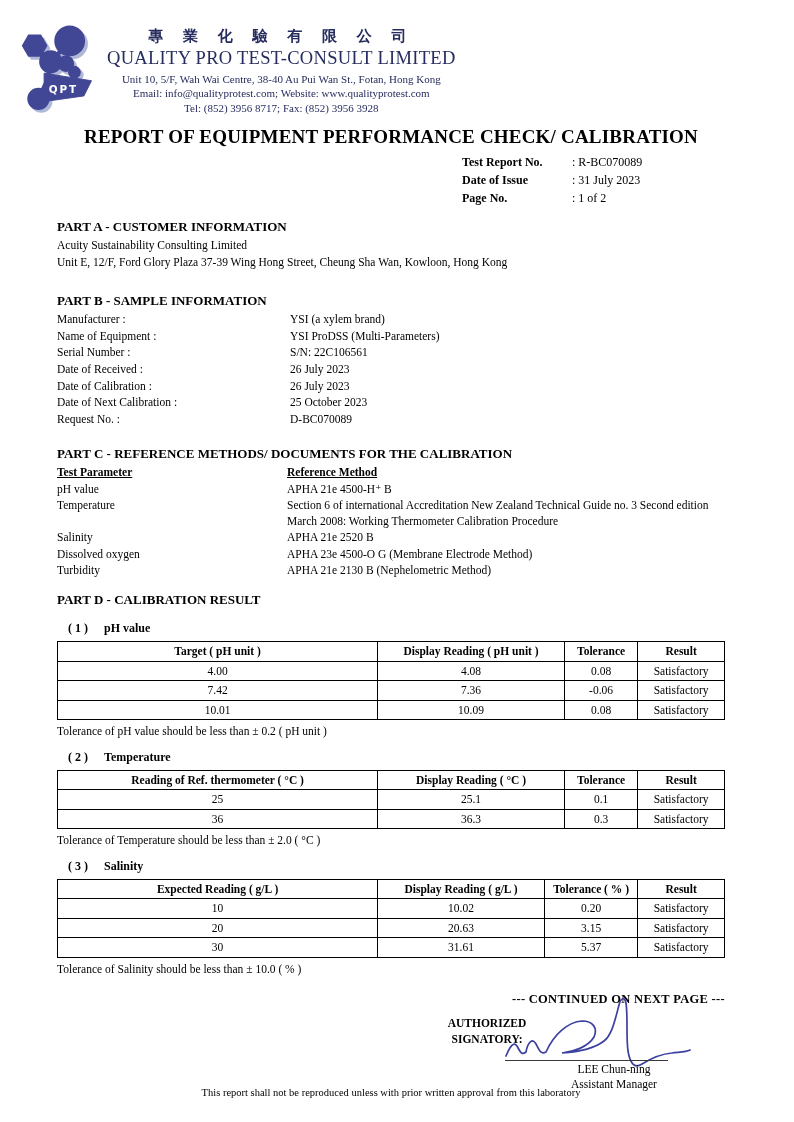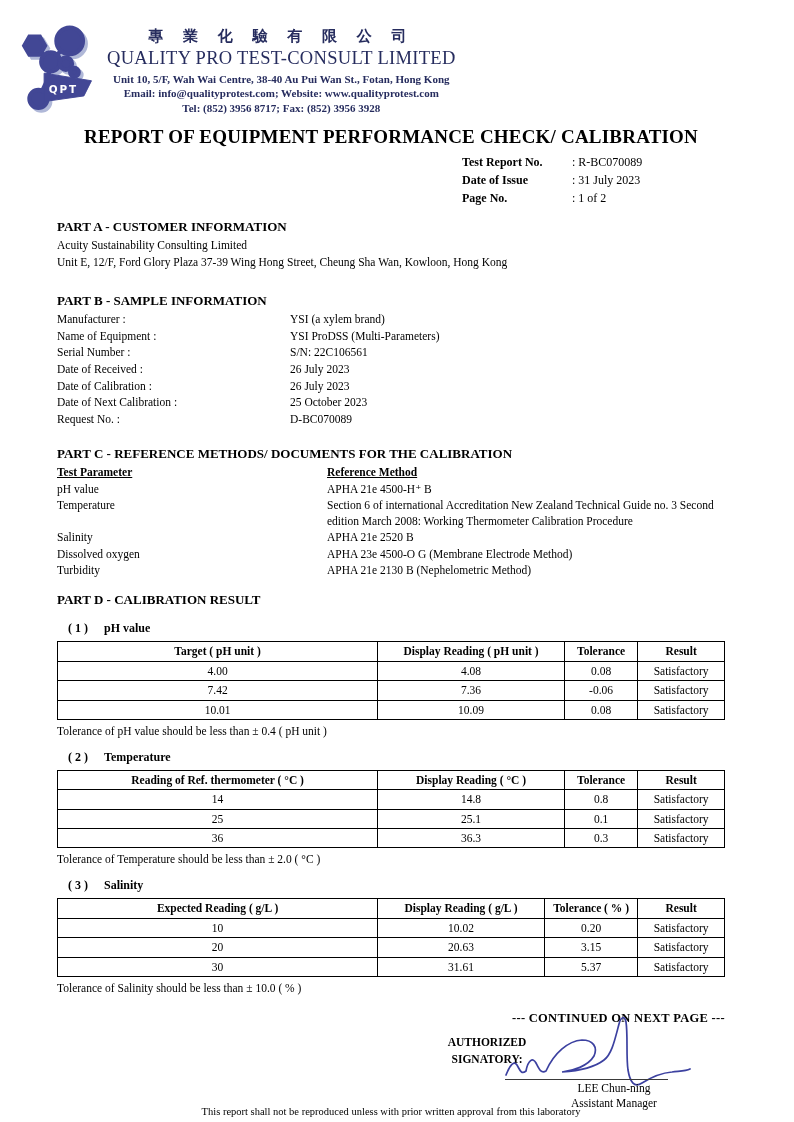--- a/index.html
+++ b/index.html
@@ -10,37 +10,37 @@
     padding:14px 69px 0 57px;
     font-family:"Liberation Serif","DejaVu Serif",serif;
     font-size:11.5px; color:#000;
   }
   
   .hdr { display:flex; align-items:flex-start; margin-left:-47px; }
   .hdr-logo { width:90px; height:107px; flex:0 0 auto; }
   .hdr-text { margin-top:13px; margin-left:7px; color:#262c5e;text-align:center; }
   .hdr-zh { font-size:15px; font-weight:bold; letter-spacing:8px; }
   .hdr-en { font-size:18.5px; letter-spacing:0.3px; margin-top:2px; }
-  .hdr-small { font-size:11px; font-weight:bold; line-height:1.3; }
+  .hdr-small { font-size:11px; font-weight:normal; line-height:1.3; }
   .hdr-small div { white-space:nowrap; }
   .hdr-small { margin-top:3px; }
   
   .title { text-align:center; font-size:19px; font-weight:bold; margin-top:5px; letter-spacing:0.2px; }
   .report-info { margin-left:405px; margin-top:5px; }
   .ri-row { display:flex; height:18px; line-height:18px; font-size:12px; }
   .ri-label { width:110px; font-weight:bold; }
   
   .part-heading { font-size:13px; font-weight:bold; margin-bottom:2px; }
   .sec-a { margin-top:12px; }
   .body-line { line-height:1.45; }
   .sec-b { margin-top:23px; }
   .pb-row { display:flex; line-height:1.44; }
   .pb-label { width:233px; flex:0 0 auto; }
   .sec-c { margin-top:19px; }
-  .pc-row { display:flex; line-height:1.42;gap:40px; }
+  .pc-row { display:flex; line-height:1.42; }
   .pc-param { width:230px; flex:0 0 auto; }
   .pc-method { width:438px; }
   .pc-head .pc-param, .pc-head .pc-method { font-weight:bold; text-decoration:underline; }
   .sec-d { margin-top:14px; }
   
   .dt-block { margin-top:13px; }
   .dt-label { margin:0 0 5px 11px; font-weight:bold; font-size:12px; }
   .dt-num { margin-right:16px; }
   table.dtable { width:668px; border-collapse:collapse; table-layout:fixed; }
   table.dtable th, table.dtable td {
@@ -230,46 +230,40 @@
                 <td>Satisfactory</td>
               </tr>
               <tr>
                 <td>10.01</td>
                 <td>10.09</td>
                 <td>0.08</td>
                 <td>Satisfactory</td>
               </tr>
             </tbody>
           </table>
-          <div class="dt-note">Tolerance of pH value should be less than ± 0.4 ( pH unit )</div>
+          <div class="dt-note">Tolerance of pH value should be less than ± 0.2 ( pH unit )</div>
         </div>
         <div class="dt-block">
           <div class="dt-label"><span class="dt-num">( 2 )</span><span class="dt-name">Temperature</span></div>
           <table class="dtable">
             <colgroup>
               <col style="width: 48%;">
               <col style="width: 28%;">
               <col style="width: 11%;">
               <col style="width: 13%;">
             </colgroup>
             <thead>
               <tr>
                 <th>Reading of Ref. thermometer ( °C )</th>
                 <th>Display Reading ( °C )</th>
                 <th>Tolerance</th>
                 <th>Result</th>
               </tr>
             </thead>
             <tbody>
-              <tr>
-                <td>14</td>
-                <td>14.8</td>
-                <td>0.8</td>
-                <td>Satisfactory</td>
-              </tr>
               <tr>
                 <td>25</td>
                 <td>25.1</td>
                 <td>0.1</td>
                 <td>Satisfactory</td>
               </tr>
               <tr>
                 <td>36</td>
                 <td>36.3</td>
                 <td>0.3</td>

